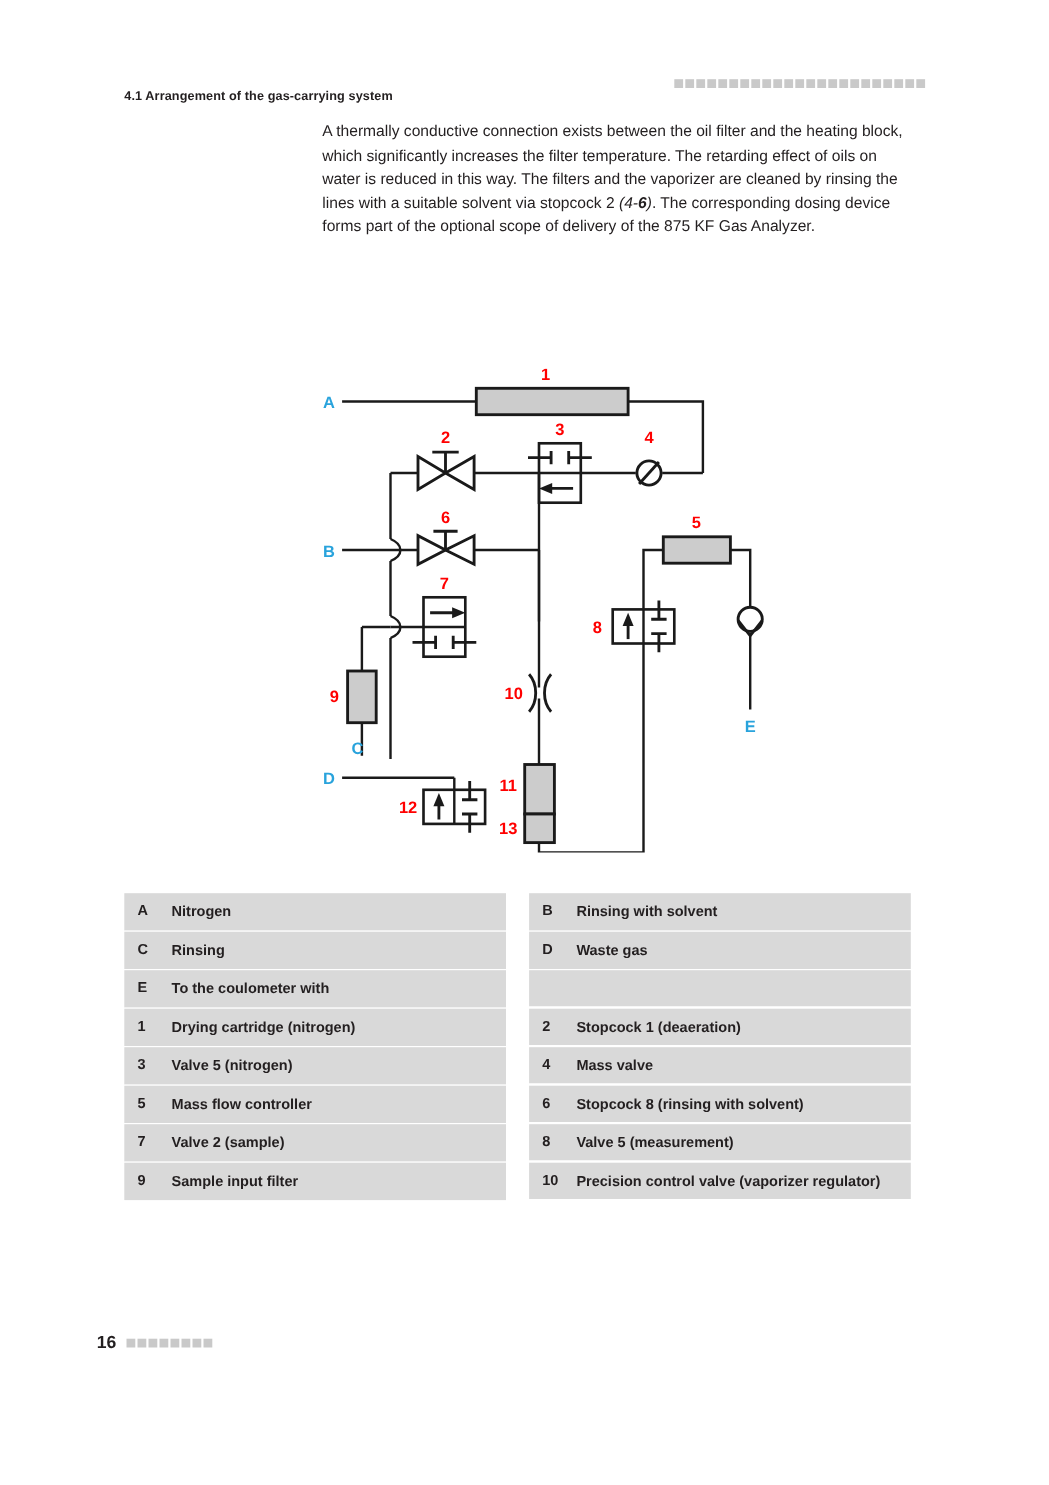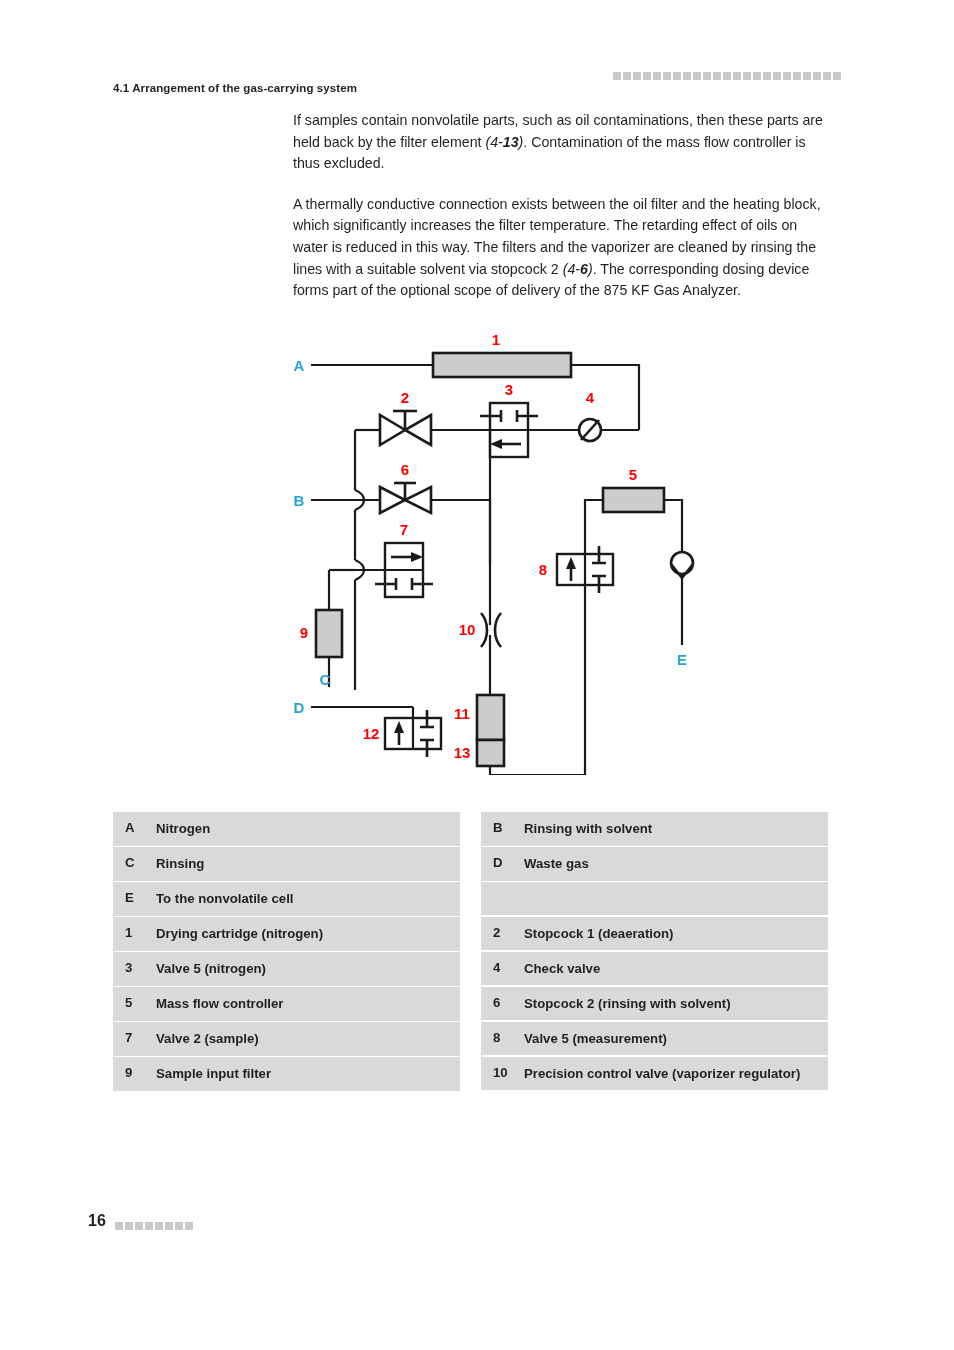--- a/index.html
+++ b/index.html
@@ -57,21 +57,21 @@
   .legend-key {
     width:43px; flex:0 0 43px; padding-left:12px; box-sizing:border-box;
     font-size:13.2px; font-weight:bold; color:#231f20;
   }
   .legend-val {
     font-size:13.2px; font-weight:bold; color:#231f20;
     line-height:17.5px; padding-right:10px;
   }
 
   
-  .footer { position:absolute; left:88px; top:1212px; display:flex; align-items:flex-end; gap:9px; }
+  .footer { position:absolute; left:88px; top:1212px; display:flex; align-items:center; gap:9px; }
   .footer-page { font-size:16px; font-weight:bold; color:#231f20; }
   .footer .sq-strip { position:static; }
 
   
 </style>
 </head>
 <body>
 
 <div class="page">
 
@@ -98,21 +98,20 @@
         <span></span>
         <span></span>
         <span></span>
         <span></span>
         <span></span>
         <span></span>
       </div>
   </div>
 
   <div class="content">
-    <p><span>If samples contain nonvolatile parts, such as oil contaminations, then these parts are held back by the filter element </span><i>(4-</i><b>13</b><i>)</i><span>. Contamination of the mass flow controller is thus excluded.</span></p>
     <p><span>A thermally conductive connection exists between the oil filter and the heating block, which significantly increases the filter temperature. The retarding effect of oils on water is reduced in this way. The filters and the vaporizer are cleaned by rinsing the lines with a suitable solvent via stopcock 2 </span><i>(4-</i><b>6</b><i>)</i><span>. The corresponding dosing device forms part of the optional scope of delivery of the 875 KF Gas Analyzer.</span></p>
   </div>
 
   <div class="figure">
     <svg width="430" height="440" viewBox="0 0 430 440" xmlns="http://www.w3.org/2000/svg">
       <defs>
         <style>
           .ln   { stroke:#1a1a1a; stroke-width:2.2; fill:none; }
           .lnw  { stroke:#1a1a1a; stroke-width:2.6; fill:none; }
           .box  { stroke:#1a1a1a; stroke-width:2.6; fill:#cccccc; }
@@ -280,21 +279,21 @@
             <div class="legend-val">Nitrogen</div>
           </div>
           <div style="height: 1.5px; background: rgb(255, 255, 255);"></div>
           <div class="legend-row shade">
             <div class="legend-key">C</div>
             <div class="legend-val">Rinsing</div>
           </div>
           <div style="height: 1.5px; background: rgb(255, 255, 255);"></div>
           <div class="legend-row shade">
             <div class="legend-key">E</div>
-            <div class="legend-val">To the nonvolatile cell</div>
+            <div class="legend-val">To the coulometer with</div>
           </div>
           <div style="height: 1.5px; background: rgb(255, 255, 255);"></div>
           <div class="legend-row shade">
             <div class="legend-key">1</div>
             <div class="legend-val">Drying cartridge (nitrogen)</div>
           </div>
           <div style="height: 1.5px; background: rgb(255, 255, 255);"></div>
           <div class="legend-row shade">
             <div class="legend-key">3</div>
             <div class="legend-val">Valve 5 (nitrogen)</div>
@@ -331,26 +330,26 @@
             <div class="legend-val"></div>
           </div>
           <div style="height: 1.5px; background: rgb(255, 255, 255);"></div>
           <div class="legend-row shade">
             <div class="legend-key">2</div>
             <div class="legend-val">Stopcock 1 (deaeration)</div>
           </div>
           <div style="height: 1.5px; background: rgb(255, 255, 255);"></div>
           <div class="legend-row shade">
             <div class="legend-key">4</div>
-            <div class="legend-val">Check valve</div>
+            <div class="legend-val">Mass valve</div>
           </div>
           <div style="height: 1.5px; background: rgb(255, 255, 255);"></div>
           <div class="legend-row shade">
             <div class="legend-key">6</div>
-            <div class="legend-val">Stopcock 2 (rinsing with solvent)</div>
+            <div class="legend-val">Stopcock 8 (rinsing with solvent)</div>
           </div>
           <div style="height: 1.5px; background: rgb(255, 255, 255);"></div>
           <div class="legend-row shade">
             <div class="legend-key">8</div>
             <div class="legend-val">Valve 5 (measurement)</div>
           </div>
           <div style="height: 1.5px; background: rgb(255, 255, 255);"></div>
           <div class="legend-row shade">
             <div class="legend-key">10</div>
             <div class="legend-val">Precision control valve (vaporizer regulator)</div>

